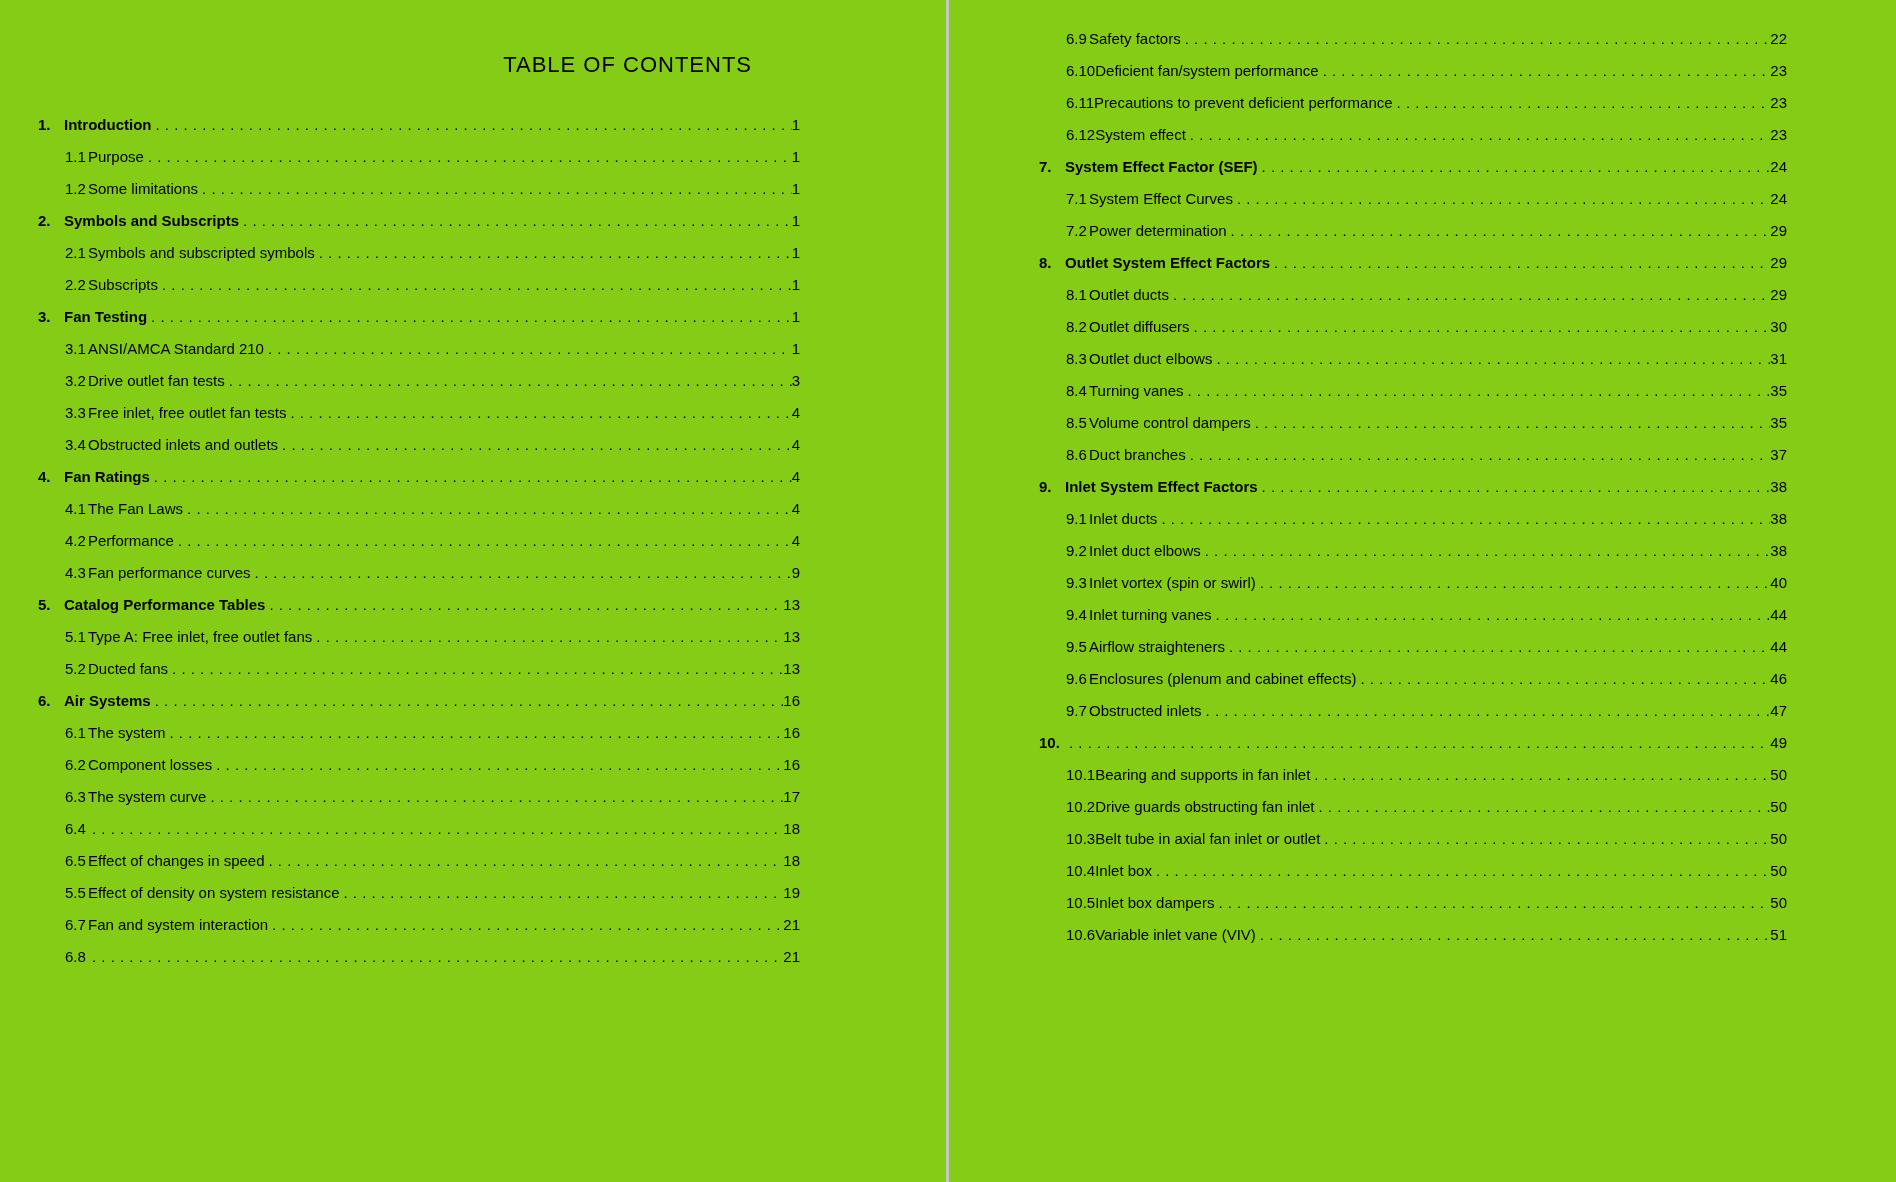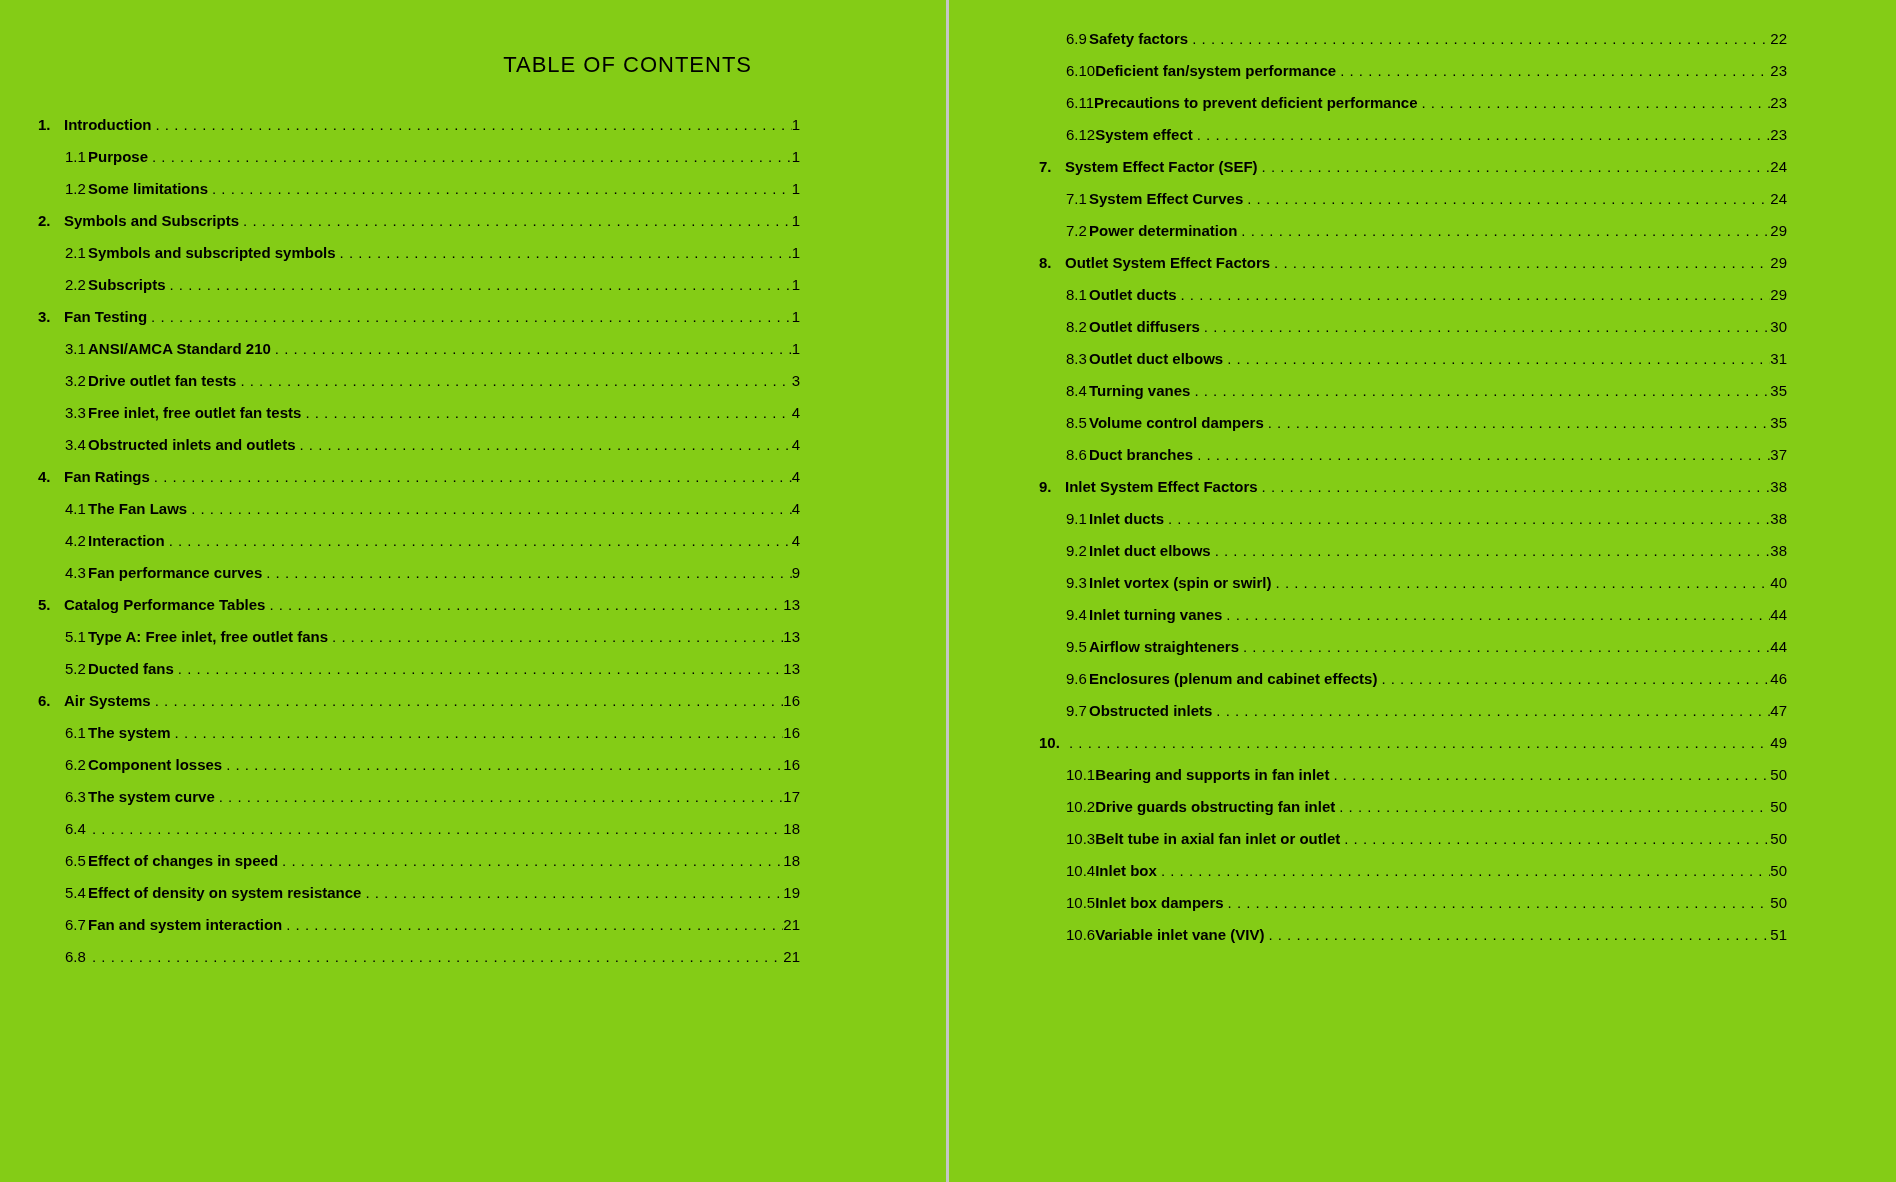--- a/index.html
+++ b/index.html
@@ -47,21 +47,21 @@
   #toc-right { left: 90px; top: 23px;  width: 748px; }
   .toc-row {
     display: flex;
     align-items: baseline;
     height: 32px;
     line-height: 32px;
     font-size: 15px;
     white-space: nowrap;
   }
   .toc-row .num   { flex: 0 0 auto; min-width: 26px; }
-  .toc-row .label { flex: 0 0 auto; font-weight: bold; }
+  .toc-row .label { flex: 0 0 auto; }
   .level-0 .num,
   .level-0 .label { font-weight: bold; }
   .level-1 { padding-left: 27px; }
   .level-1 .num { min-width: 23px; font-weight: normal; }
   .leader {
     flex: 1 1 auto;
     overflow: hidden;
     min-width: 10px;
     padding-left: 4px;
     letter-spacing: 0.5px;
@@ -147,21 +147,21 @@
         <span class="pnum">4</span>
       </div>
       <div class="toc-row level-1">
         <span class="num">4.1</span>
         <span class="label">The Fan Laws</span>
         <span class="leader">. . . . . . . . . . . . . . . . . . . . . . . . . . . . . . . . . . . . . . . . . . . . . . . . . . . . . . . . . . . . . . . . . . . . . . . . . . . . . . . . . . . . . . . . . . . . . . . . . . . . . . . . . . . . . . . . . . . . . . . . . . . . . . . . . . . . . . . . . . . . . . . . . . . . . . . . . . . . . . . . </span>
         <span class="pnum">4</span>
       </div>
       <div class="toc-row level-1">
         <span class="num">4.2</span>
-        <span class="label">Interaction</span>
+        <span class="label">Performance</span>
         <span class="leader">. . . . . . . . . . . . . . . . . . . . . . . . . . . . . . . . . . . . . . . . . . . . . . . . . . . . . . . . . . . . . . . . . . . . . . . . . . . . . . . . . . . . . . . . . . . . . . . . . . . . . . . . . . . . . . . . . . . . . . . . . . . . . . . . . . . . . . . . . . . . . . . . . . . . . . . . . . . . . . . . </span>
         <span class="pnum">4</span>
       </div>
       <div class="toc-row level-1">
         <span class="num">4.3</span>
         <span class="label">Fan performance curves</span>
         <span class="leader">. . . . . . . . . . . . . . . . . . . . . . . . . . . . . . . . . . . . . . . . . . . . . . . . . . . . . . . . . . . . . . . . . . . . . . . . . . . . . . . . . . . . . . . . . . . . . . . . . . . . . . . . . . . . . . . . . . . . . . . . . . . . . . . . . . . . . . . . . . . . . . . . . . . . . . . . . . . . . . . . </span>
         <span class="pnum">9</span>
       </div>
       <div class="toc-row level-0">
@@ -211,21 +211,21 @@
         <span class="leader">. . . . . . . . . . . . . . . . . . . . . . . . . . . . . . . . . . . . . . . . . . . . . . . . . . . . . . . . . . . . . . . . . . . . . . . . . . . . . . . . . . . . . . . . . . . . . . . . . . . . . . . . . . . . . . . . . . . . . . . . . . . . . . . . . . . . . . . . . . . . . . . . . . . . . . . . . . . . . . . . </span>
         <span class="pnum">18</span>
       </div>
       <div class="toc-row level-1">
         <span class="num">6.5</span>
         <span class="label">Effect of changes in speed</span>
         <span class="leader">. . . . . . . . . . . . . . . . . . . . . . . . . . . . . . . . . . . . . . . . . . . . . . . . . . . . . . . . . . . . . . . . . . . . . . . . . . . . . . . . . . . . . . . . . . . . . . . . . . . . . . . . . . . . . . . . . . . . . . . . . . . . . . . . . . . . . . . . . . . . . . . . . . . . . . . . . . . . . . . . </span>
         <span class="pnum">18</span>
       </div>
       <div class="toc-row level-1">
-        <span class="num">5.4</span>
+        <span class="num">5.5</span>
         <span class="label">Effect of density on system resistance</span>
         <span class="leader">. . . . . . . . . . . . . . . . . . . . . . . . . . . . . . . . . . . . . . . . . . . . . . . . . . . . . . . . . . . . . . . . . . . . . . . . . . . . . . . . . . . . . . . . . . . . . . . . . . . . . . . . . . . . . . . . . . . . . . . . . . . . . . . . . . . . . . . . . . . . . . . . . . . . . . . . . . . . . . . . </span>
         <span class="pnum">19</span>
       </div>
       <div class="toc-row level-1">
         <span class="num">6.7</span>
         <span class="label">Fan and system interaction</span>
         <span class="leader">. . . . . . . . . . . . . . . . . . . . . . . . . . . . . . . . . . . . . . . . . . . . . . . . . . . . . . . . . . . . . . . . . . . . . . . . . . . . . . . . . . . . . . . . . . . . . . . . . . . . . . . . . . . . . . . . . . . . . . . . . . . . . . . . . . . . . . . . . . . . . . . . . . . . . . . . . . . . . . . . </span>
         <span class="pnum">21</span>
       </div>

